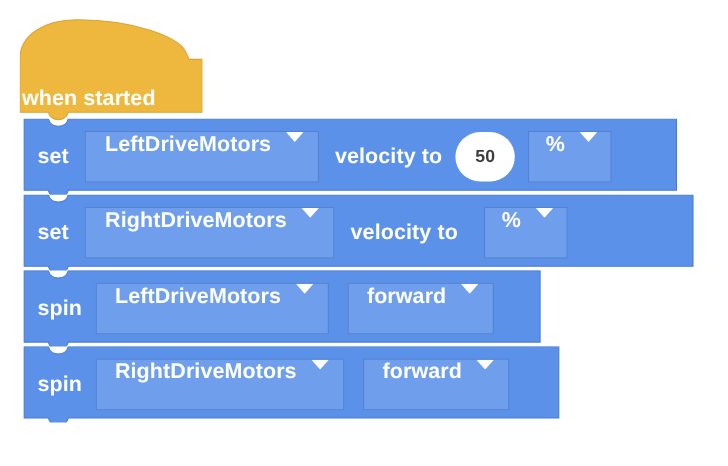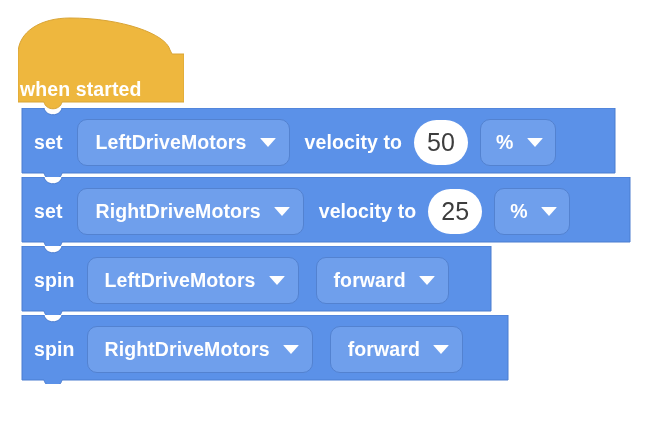--- a/index.html
+++ b/index.html
@@ -52,25 +52,25 @@
     font-weight:700;
     white-space:nowrap;
     letter-spacing:.1px;
   }
   .gap-s{width:12px;flex:0 0 auto;}
   .gap-m{width:15px;flex:0 0 auto;}
   .gap-l{width:17px;flex:0 0 auto;}
 
   
   .dropdown{
-    display:flex;align-items:center;justify-content:center;
+    display:flex;justify-content:center;
     height:47px;
     background:#6f9fec;
     border:1px solid #5382d0;
-    border-radius:10px;
+    border-radius:0;
     padding:0 13px 0 17px;
     box-sizing:border-box;
     white-space:nowrap;
   }
   .dropdown .dd-text{
     color:#ffffff;
     font-size:19.5px;
     font-weight:700;
     letter-spacing:.1px;
   }
@@ -88,22 +88,22 @@
   .numfield{
     display:flex;align-items:center;justify-content:center;
     min-width:54px;height:45px;
     background:#ffffff;
     border-radius:24px;
     padding:0 12px;
     box-sizing:border-box;
   }
   .numfield .num-text{
     color:#3d3d3d;
-    font-size:25px;
-    font-weight:400;
+    font-size:16px;
+    font-weight:700;
     letter-spacing:.2px;
   }
 
   
   .dropdown.unit{padding:0 12px 0 15px;}
 </style>
 </head>
 <body>
 
 <div id="canvas">
@@ -159,23 +159,20 @@
     <div class="row">
       <span class="stmt-label">set</span>
       <span class="gap-m"></span>
       <div class="dropdown">
         <span class="dd-text">RightDriveMotors</span>
         <span class="caret"></span>
       </div>
       <span class="gap-m"></span>
       <span class="stmt-label">velocity to</span>
       <span class="gap-s"></span>
-      <div class="numfield">
-        <span class="num-text">25</span>
-      </div>
       <span class="gap-s"></span>
       <div class="dropdown unit">
         <span class="dd-text">%</span>
         <span class="caret"></span>
       </div>
     </div>
   </div>
 
   <div class="block stmt" id="block-2" style="left:18px;top:246px;width:477px;">
     <svg class="svgwrap" viewBox="0 0 477 69" preserveAspectRatio="none">

